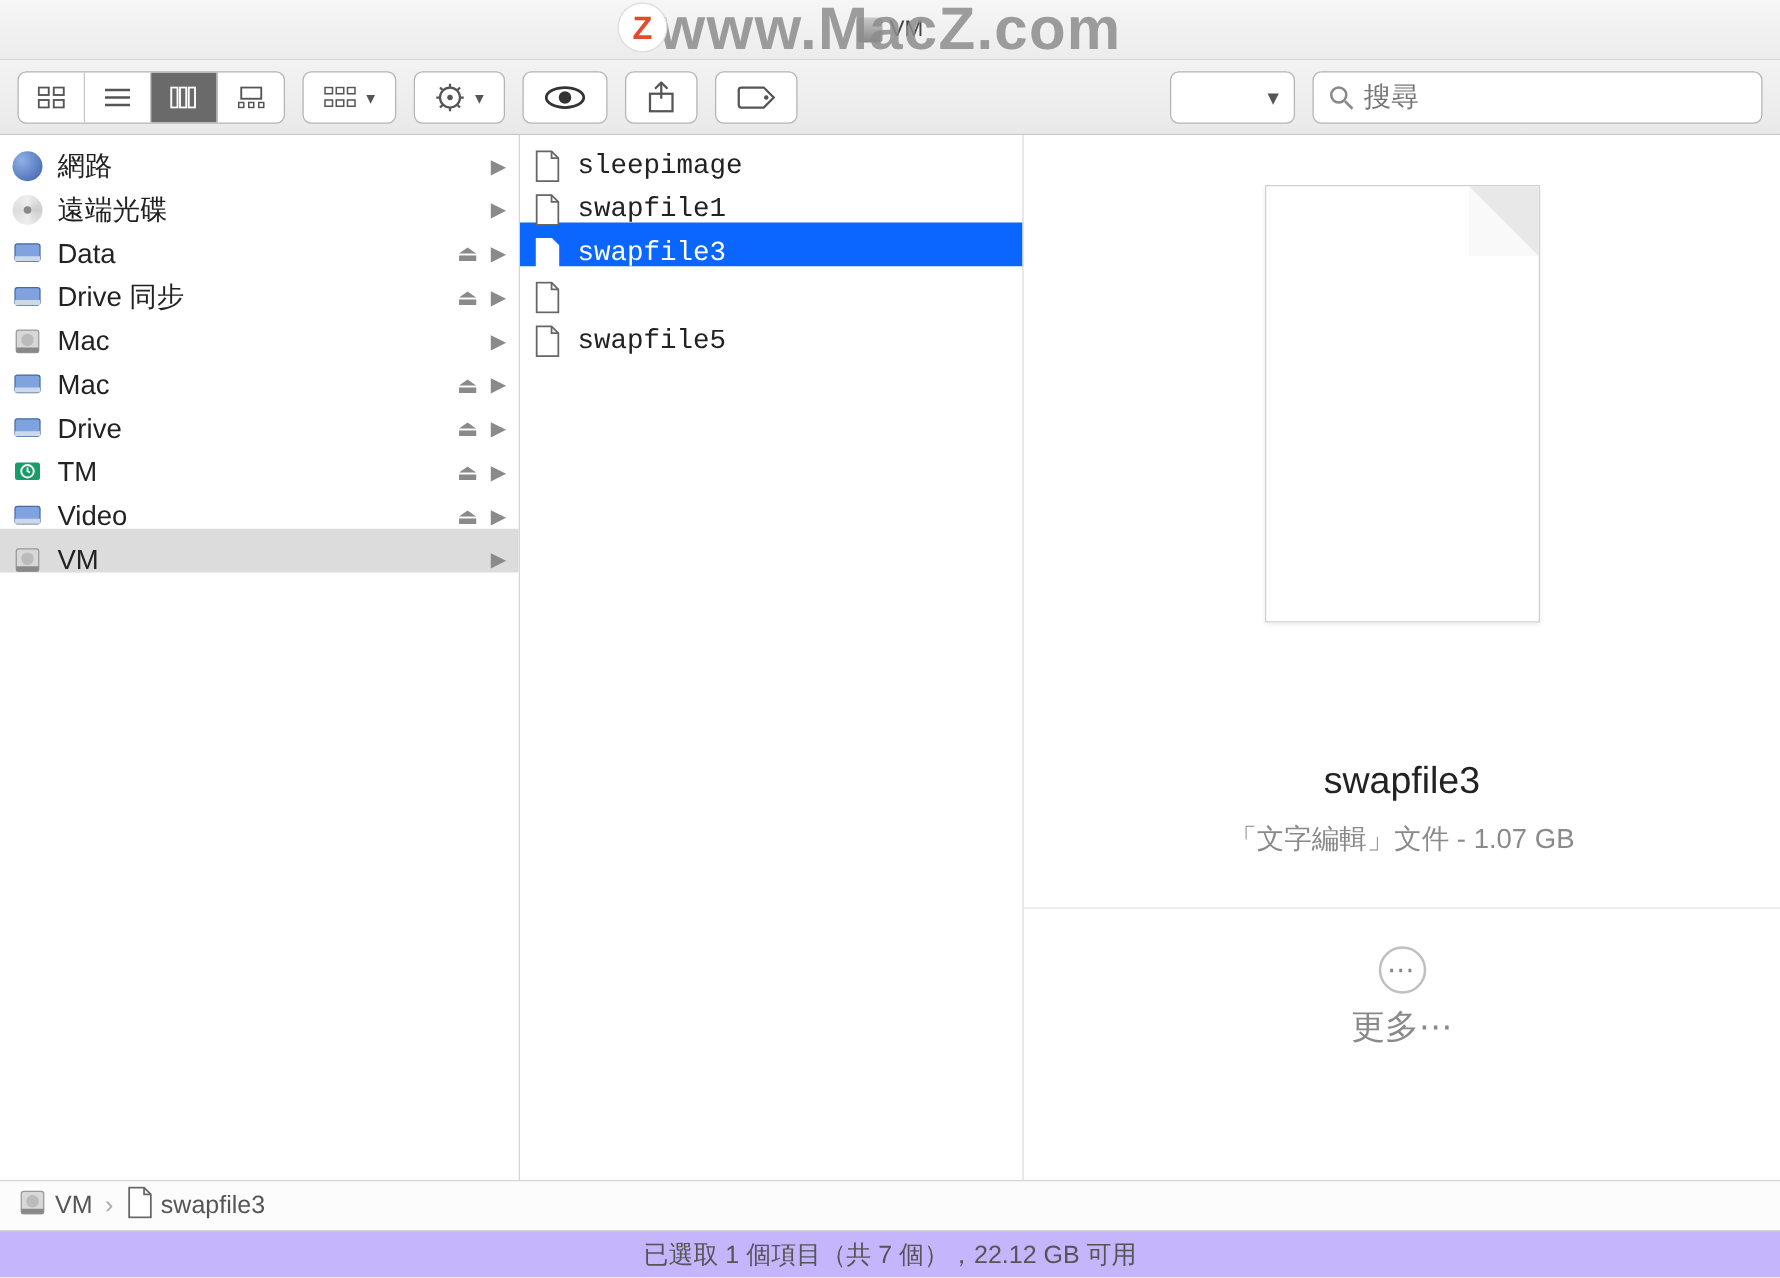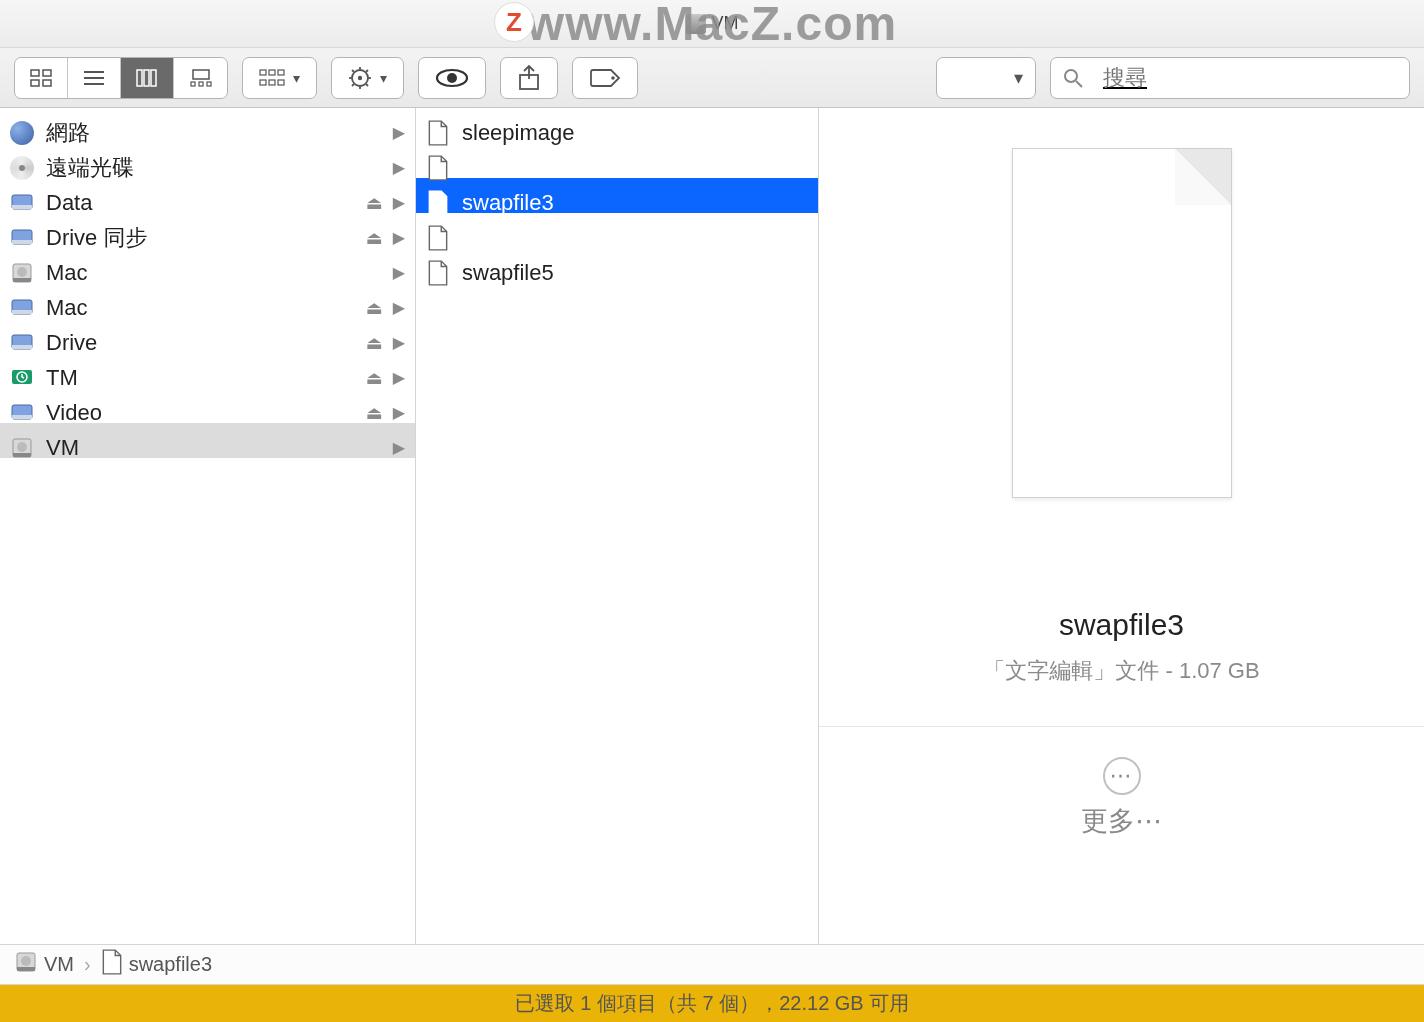--- a/index.html
+++ b/index.html
@@ -104,43 +104,42 @@
     cursor: pointer;
   }
   .dropdown-btn .chev { color:#555; font-size:18px; }
   .search {
     height: 42px; width: 360px;
     border: 1px solid #b4b4b4;
     border-radius: 7px;
     background: #fff;
     display: flex; align-items: center;
     padding: 0 12px;
-    gap: 20px;
-    text-decoration: underline;
+    gap: 8px;
   }
   .search svg { color: #888; }
   .search input {
     border: none; outline: none;
     font-size: 22px; color: #888;
     flex: 1;
     background: transparent;
   }
 
   .content {
     display: flex;
     height: calc(1022px - 48px - 60px - 40px - 38px);
   }
 
   .col {
     border-right: 1px solid #d5d5d5;
     overflow-y: auto;
     background: #fff;
   }
   .col1 { width: 416px; }
-  .col2 { width: 403px; }
+  .col2 { width: 403px; font-family: Liberation Mono, monospace; }
   .preview {
     flex: 1;
     background: #fff;
     display: flex;
     flex-direction: column;
     align-items: center;
     padding-top: 40px;
   }
 
   .row {
@@ -220,21 +219,21 @@
     padding: 0 14px;
     gap: 10px;
     font-size: 20px;
     color: #555;
   }
   .pathbar .sep { color: #aaa; }
 
   .statusbar {
     height: 38px;
     border-top: 1px solid #d5d5d5;
-    background: #eab308;
+    background: #c4b5fd;
     display:flex; align-items:center; justify-content:center;
     font-size: 20px;
     color: #555;
   }
 
   
   .globe { width:24px; height:24px; border-radius:50%; background: radial-gradient(circle at 30% 30%, #8fb1e8, #3a5fa8); display:inline-block; }
   .cd { width:24px; height:24px; border-radius:50%; background: conic-gradient(#eee, #ccc, #eee, #ddd, #eee); display:inline-block; position:relative; }
   .cd::after { content:""; position:absolute; top:50%; left:50%; width:6px;height:6px; background:#888; border-radius:50%; transform:translate(-50%,-50%); }
 </style>
@@ -467,20 +466,21 @@
         </span>
         <span class="label">sleepimage</span>
       </div>
       <div class="row">
         <span class="icon">
           <svg class="file-icon" viewBox="0 0 20 24">
             <path d="M2 1 H13 L18 6 V23 H2 Z" fill="#fff" stroke="#666" stroke-width="1.3"></path>
             <path d="M13 1 V6 H18" fill="none" stroke="#666" stroke-width="1.3"></path>
           </svg>
         </span>
+        <span class="label">swapfile1</span>
       </div>
       <div class="row selected-file">
         <span class="icon">
           <svg class="file-icon" viewBox="0 0 20 24">
             <path d="M2 1 H13 L18 6 V23 H2 Z" fill="#fff" stroke="#fff" stroke-width="1.3"></path>
             <path d="M13 1 V6 H18" fill="none" stroke="#fff" stroke-width="1.3"></path>
           </svg>
         </span>
         <span class="label">swapfile3</span>
       </div>

